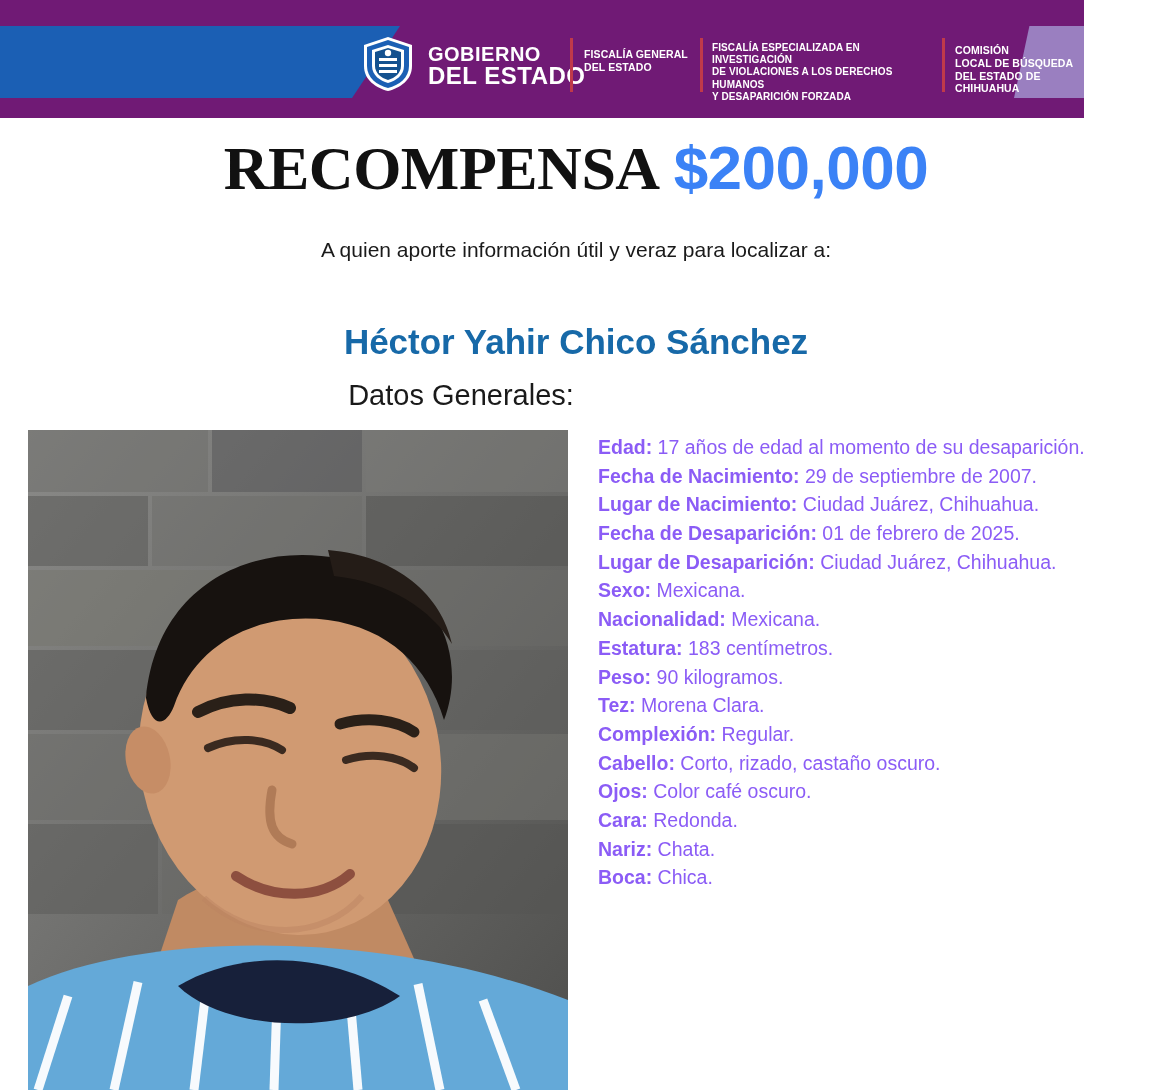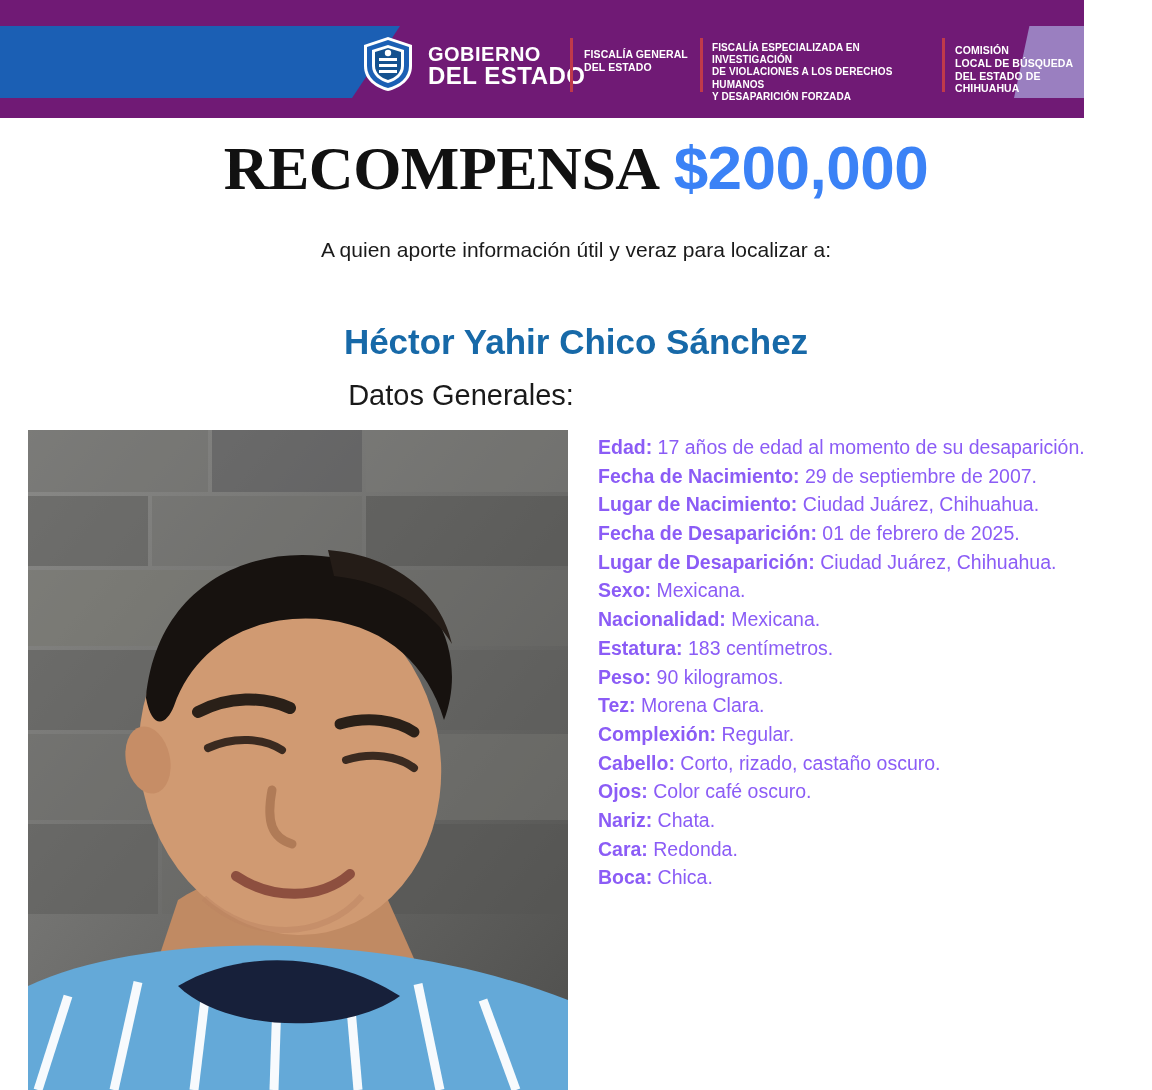--- a/index.html
+++ b/index.html
@@ -353,27 +353,27 @@
     <span class="k">Cabello:</span>
     <span class="v">Corto, rizado, castaño oscuro.</span>
   </p>
 
   <p class="row">
     <span class="k">Ojos:</span>
     <span class="v">Color café oscuro.</span>
   </p>
 
   <p class="row">
+    <span class="k">Cara:</span>
+    <span class="v">Redonda.</span>
+  </p>
+
+  <p class="row">
     <span class="k">Nariz:</span>
     <span class="v">Chata.</span>
   </p>
 
   <p class="row">
-    <span class="k">Cara:</span>
-    <span class="v">Redonda.</span>
-  </p>
-
-  <p class="row">
     <span class="k">Boca:</span>
     <span class="v">Chica.</span>
   </p>
 
 </div>
 
 </body></html>

